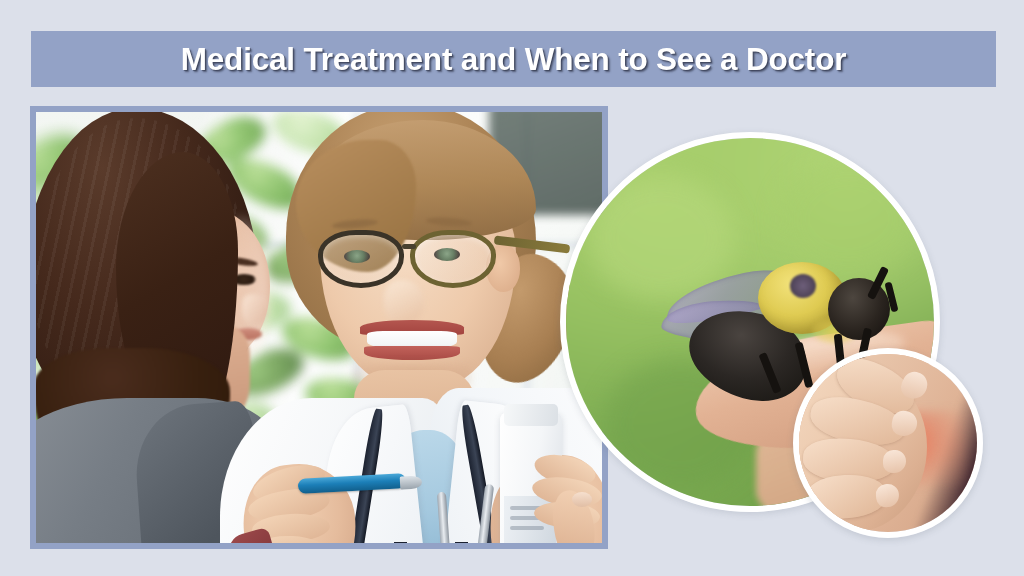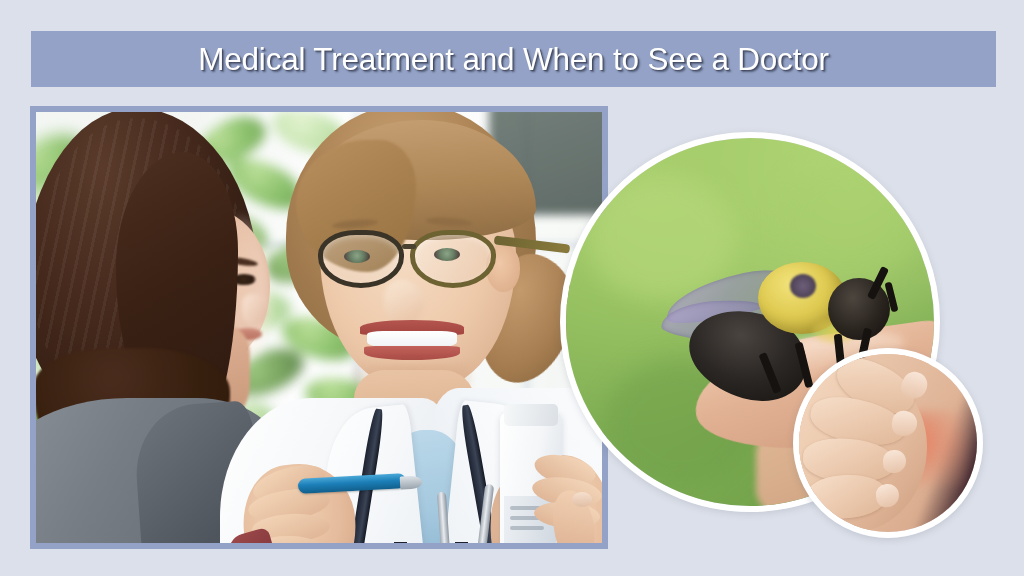--- a/index.html
+++ b/index.html
@@ -23,21 +23,21 @@
     top: 31px;
     width: 965px;
     height: 56px;
     background: #93a2c6;
     display: flex;
     align-items: center;
     justify-content: center;
   }
   .title-text {
     font-size: 31.5px;
-    font-weight: normal;
+    font-weight: bold;
     color: #ffffff;
     letter-spacing: -0.2px;
     white-space: nowrap;
     text-shadow: 2px 2px 2px rgba(40,45,65,0.62), 1px 1px 0 rgba(60,65,85,0.5);
   }
 
   
   .photo-frame {
     position: absolute;
     left: 30px;

